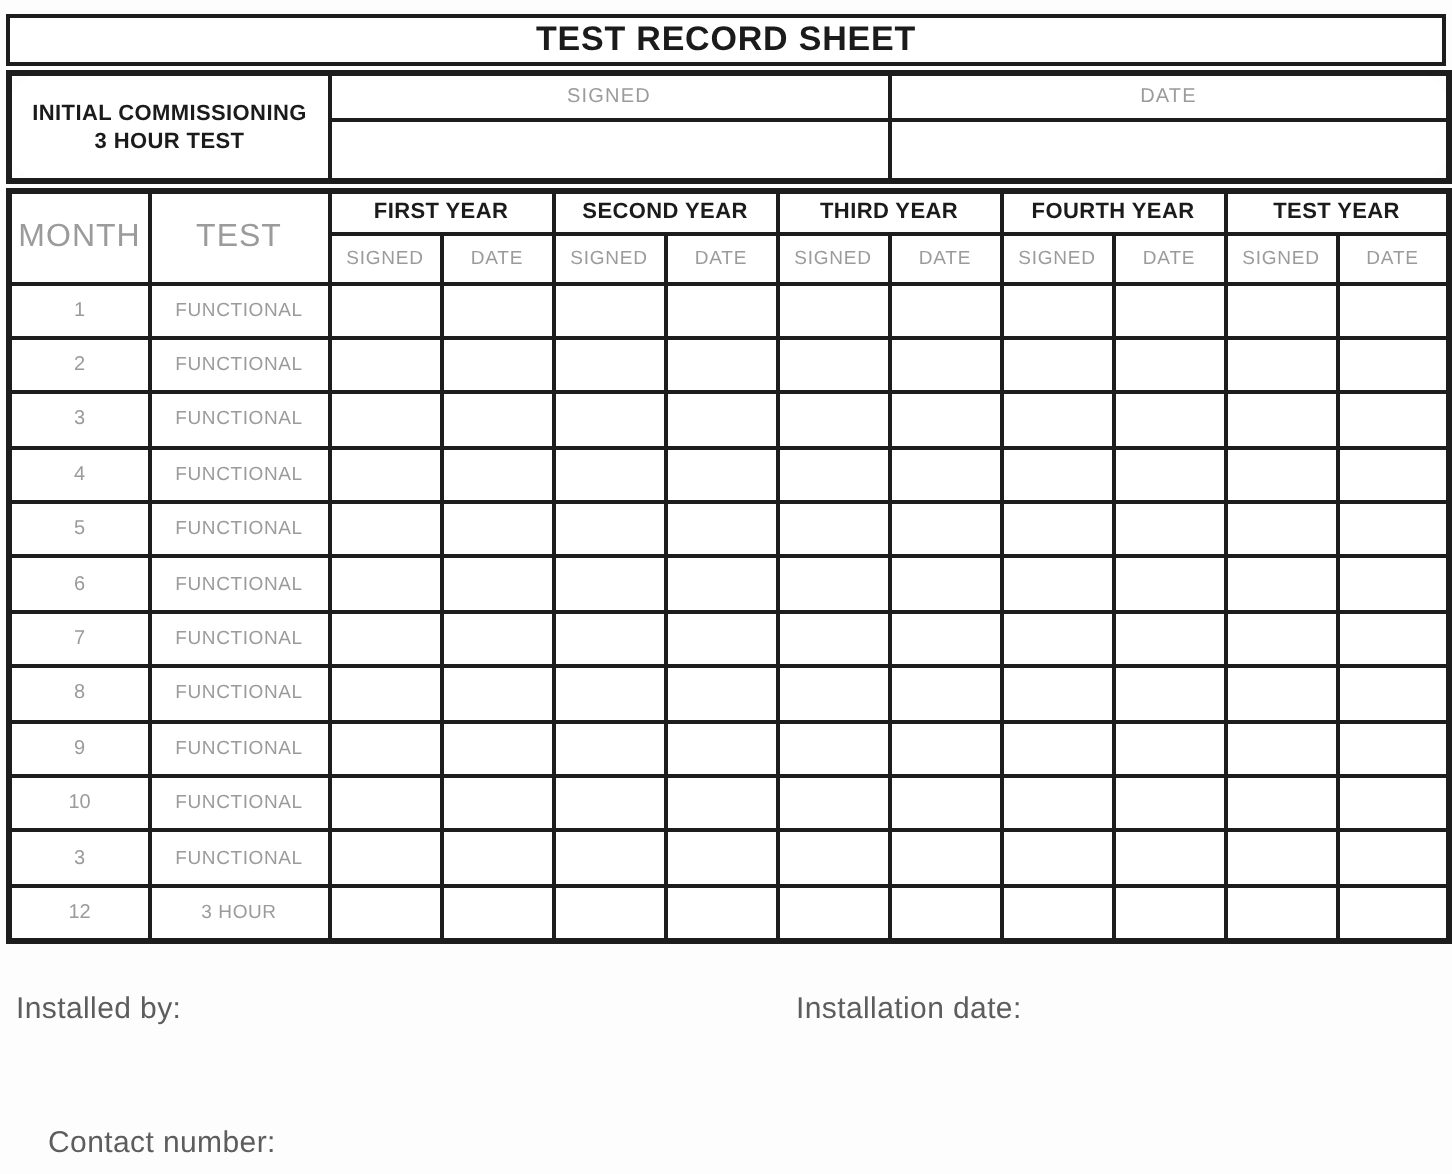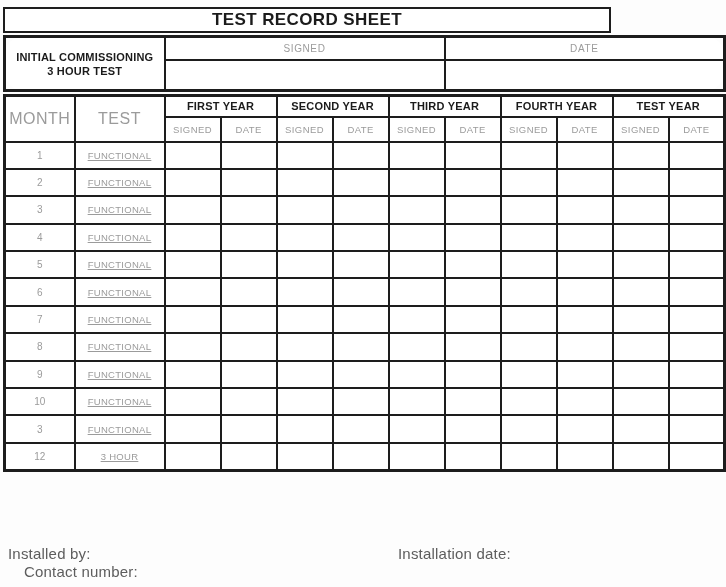--- a/index.html
+++ b/index.html
@@ -13,21 +13,21 @@
   html,body{margin:0;padding:0;}
   body{
     width:726px;height:587px;background:var(--paper);
     font-family:"Liberation Sans",sans-serif;color:var(--heading);
     overflow:hidden;
   }
   .page{position:relative;width:726px;height:587px;padding:7px 3px 0 3px;}
 
   
   .title-box{
-    width:608px;height:26px;border:2.5px solid var(--border);
+    width:720px;height:26px;border:2.5px solid var(--border);
     display:flex;align-items:center;justify-content:center;
     margin-bottom:2px;background:#fff;
   }
   .title-box span{
     font-weight:700;font-size:17px;letter-spacing:.4px;color:var(--heading);
   }
 
   
   table{border-collapse:collapse;table-layout:fixed;background:#fff;}
   td,th{border:2px solid var(--border);padding:0;overflow:hidden;}
@@ -60,26 +60,26 @@
     height:25px;text-align:center;vertical-align:middle;
     font-size:9.5px;letter-spacing:.4px;color:var(--muted);
   }
   tbody td{height:27.4px;}
   .month-cell{
     text-align:center;vertical-align:middle;
     font-size:10px;color:var(--muted);
   }
   .test-cell{
     text-align:center;vertical-align:middle;
-    font-size:9.5px;letter-spacing:.3px;color:var(--muted);text-decoration:underline;
+    font-size:9.5px;letter-spacing:.3px;color:var(--muted);
   }
 
   
   .footer-line1{
-    position:absolute;left:8px;top:545px;width:710px;
+    position:absolute;left:8px;top:496px;width:710px;
     font-size:15px;color:var(--footer);letter-spacing:.2px;
   }
   .footer-line1 .inst-date{position:absolute;left:390px;top:0;}
   .footer-line2{
     position:absolute;left:24px;top:563px;
     font-size:15px;color:var(--footer);letter-spacing:.2px;
   }
 </style>
 </head>
 <body>

